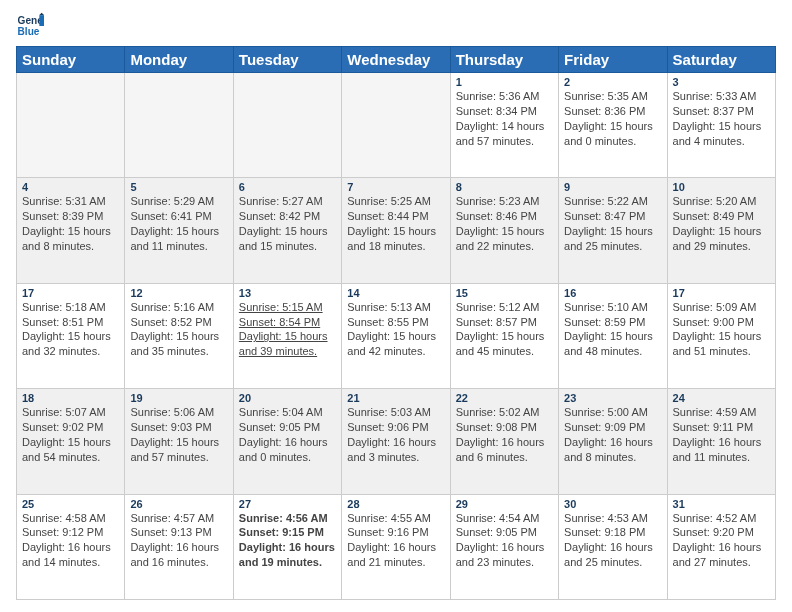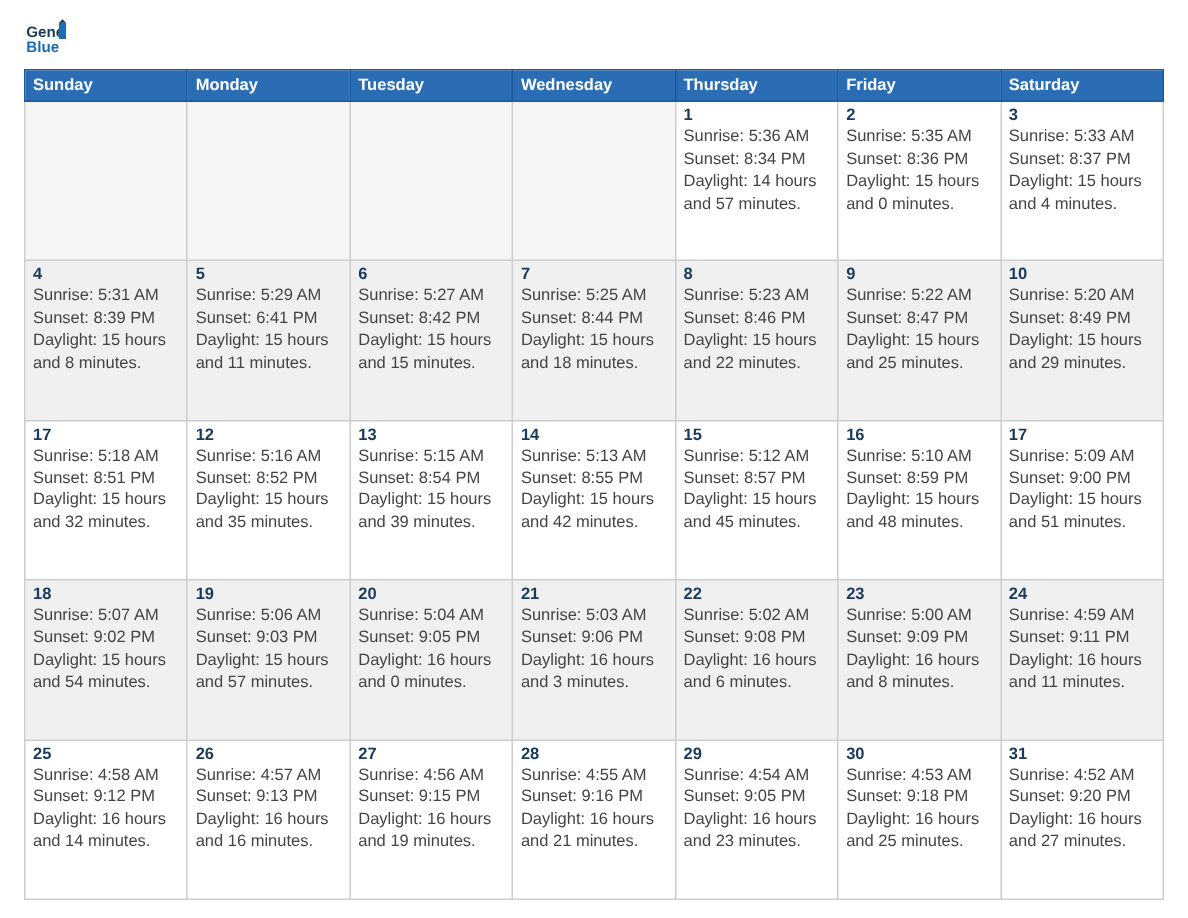--- a/index.html
+++ b/index.html
@@ -47,21 +47,21 @@
     .calendar {
       flex: 1;
       border: 1px solid #ccc;
       border-collapse: collapse;
       width: 100%;
       table-layout: fixed;
     }
     .calendar th {
       background: #2a6db5;
       color: #fff;
-      font-size: 11px;
+      font-size: 15px;
       font-weight: bold;
       padding: 4px 5px;
       text-align: left;
       border: 1px solid #1a5a9a;
     }
     .calendar td {
       border: 1px solid #ccc;
       vertical-align: top;
       padding: 3px 5px;
       font-size: 9.5px;
@@ -210,21 +210,21 @@
           </td>
           <td class="">
             <span class="day-num">12</span>
             <div class="day-info" style="white-space: pre-line;">Sunrise: 5:16 AM
 Sunset: 8:52 PM
 Daylight: 15 hours
 and 35 minutes.</div>
           </td>
           <td class="">
             <span class="day-num">13</span>
-            <div class="day-info" style="white-space: pre-line;">Sunrise: 5:15 AM
+            <div class="day-info" style="white-space: pre-line; text-decoration: underline;">Sunrise: 5:15 AM
 Sunset: 8:54 PM
 Daylight: 15 hours
 and 39 minutes.</div>
           </td>
           <td class="">
             <span class="day-num">14</span>
             <div class="day-info" style="white-space: pre-line;">Sunrise: 5:13 AM
 Sunset: 8:55 PM
 Daylight: 15 hours
 and 42 minutes.</div>
@@ -312,21 +312,21 @@
           </td>
           <td class="">
             <span class="day-num">26</span>
             <div class="day-info" style="white-space: pre-line;">Sunrise: 4:57 AM
 Sunset: 9:13 PM
 Daylight: 16 hours
 and 16 minutes.</div>
           </td>
           <td class="">
             <span class="day-num">27</span>
-            <div class="day-info" style="white-space: pre-line;">Sunrise: 4:56 AM
+            <div class="day-info" style="white-space: pre-line; font-weight: bold;">Sunrise: 4:56 AM
 Sunset: 9:15 PM
 Daylight: 16 hours
 and 19 minutes.</div>
           </td>
           <td class="">
             <span class="day-num">28</span>
             <div class="day-info" style="white-space: pre-line;">Sunrise: 4:55 AM
 Sunset: 9:16 PM
 Daylight: 16 hours
 and 21 minutes.</div>

